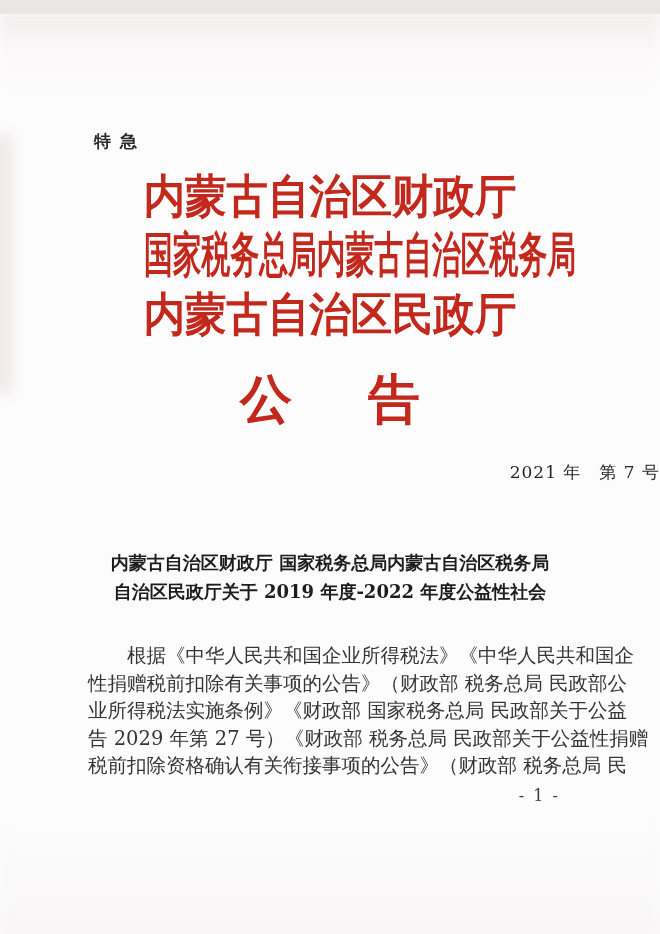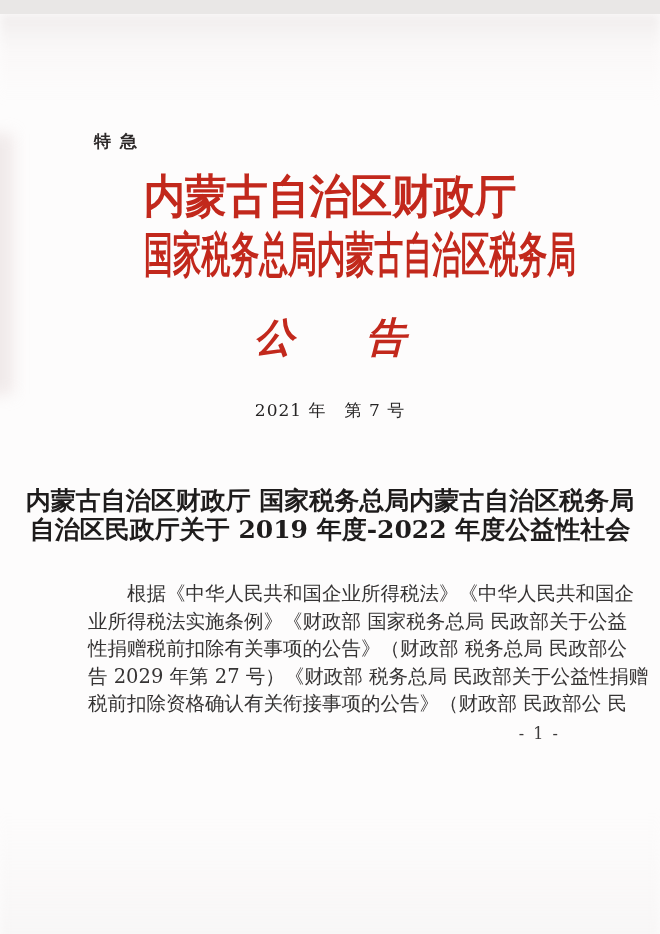--- a/index.html
+++ b/index.html
@@ -70,44 +70,43 @@
   .issuer-2 { margin-top: 4px;  font-size: 48px; line-height: 52px; }
   .issuer-2 .stretch { transform: scaleX(0.60); }
   .issuer-3 { margin-top: 6px;  font-size: 46px; line-height: 56px; }
   .issuer-3 .stretch { transform: scaleX(0.90); }
 
   .doc-type {
     margin-top: 28px;
     text-align: center;
     color: var(--accent, #c2281c);
     font-weight: bold;
-    font-size: 40px;
+    font-size: 52px;
     line-height: 58px;
     word-spacing: 58px;
     white-space: nowrap;
-    font-style: italic;
   }
 
   .doc-number {
     margin-top: 32px;
-    text-align: center;
+    text-align: right;
     font-size: 17px;
     line-height: 24px;
     color: #262424;
     letter-spacing: 1px;
   }
 
   .doc-title {
     margin-top: 64px;
     text-align: center;
     font-weight: bold;
     color: #1e1c1c;
   }
   .doc-title .t-line {
-    font-size: 25px;
+    font-size: 18px;
     line-height: 29px;
     white-space: nowrap;
   }
 
   .body-block {
     margin-top: 36px;
     padding: 0 86px 0 88px;
     color: #363434;
   }
   .body-line {
@@ -140,33 +139,36 @@
   <div class="urgent">特急</div>
 
   <div class="issuer issuer-1">
     <span class="stretch">内蒙古自治区财政厅</span>
   </div>
 
   <div class="issuer issuer-2">
     <span class="stretch">国家税务总局内蒙古自治区税务局</span>
   </div>
 
+  <div class="issuer issuer-3">
+    <span class="stretch">内蒙古自治区民政厅</span>
+  </div>
 
   <div class="doc-type">公 告</div>
 
   <div class="doc-number">2021 年　第 7 号</div>
 
   <div class="doc-title">
     <div class="t-line">内蒙古自治区财政厅 国家税务总局内蒙古自治区税务局</div>
     <div class="t-line">自治区民政厅关于 2019 年度-2022 年度公益性社会</div>
   </div>
 
   <div class="body-block">
     <div class="body-line first">根据《中华人民共和国企业所得税法》《中华人民共和国企</div>
+    <div class="body-line">性捐赠税前扣除有关事项的公告》（财政部 税务总局 民政部公</div>
     <div class="body-line">业所得税法实施条例》《财政部 国家税务总局 民政部关于公益</div>
-    <div class="body-line">性捐赠税前扣除有关事项的公告》（财政部 税务总局 民政部公</div>
     <div class="body-line">告 2029 年第 27 号）《财政部 税务总局 民政部关于公益性捐赠</div>
-    <div class="body-line">税前扣除资格确认有关衔接事项的公告》（财政部 民政部公 民</div>
+    <div class="body-line">税前扣除资格确认有关衔接事项的公告》（财政部 税务总局 民</div>
   </div>
 
   <div class="page-number">- 1 -</div>
 
 </div>
 
 </body></html>

